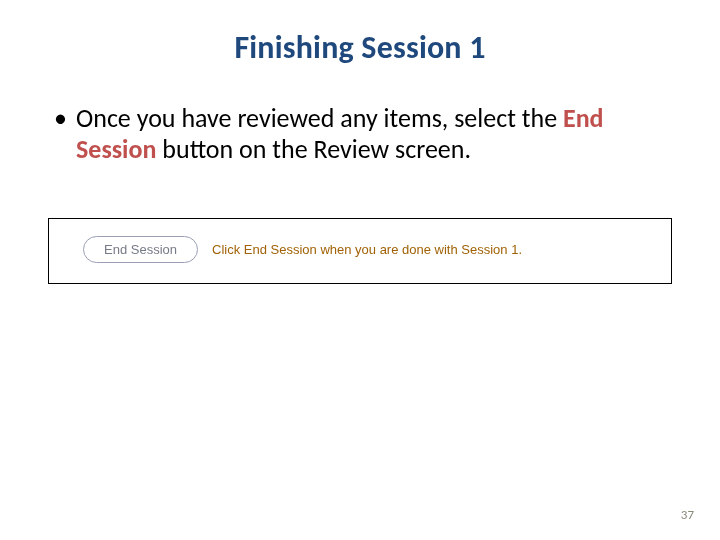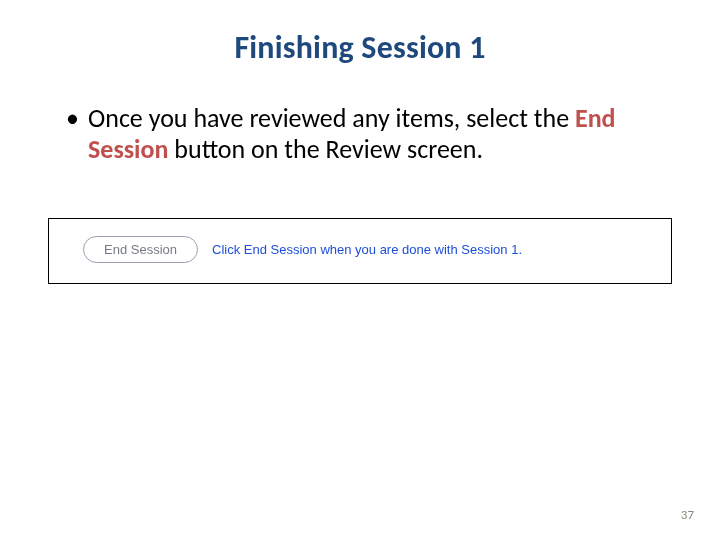--- a/index.html
+++ b/index.html
@@ -22,21 +22,21 @@
   }
   .title {
     text-align: center;
     font-weight: 700;
     font-size: 32px;
     color: #1f497d;
     margin: 0 0 36px 0;
     letter-spacing: 0.2px;
   }
   ul.body {
-    margin: 16px;
+    margin: 4px;
     padding-left: 24px;
     list-style: none;
   }
   ul.body > li {
     position: relative;
     font-size: 26px;
     line-height: 1.18;
     margin-bottom: 4px;
     color: #000;
   }
@@ -72,21 +72,21 @@
     border-radius: 14px;
     padding: 5px 20px;
     font-size: 13px;
     color: #777b88;
     background: #fff;
     font-family: Arial, sans-serif;
     white-space: nowrap;
   }
   .hint-text {
     font-size: 13px;
-    color: #1d4ed8;
+    color: #a16207;
     font-family: Arial, sans-serif;
   }
   .page-number {
     position: absolute;
     right: 26px;
     bottom: 18px;
     font-size: 13px;
     color: #8a8a78;
   }
 </style>

